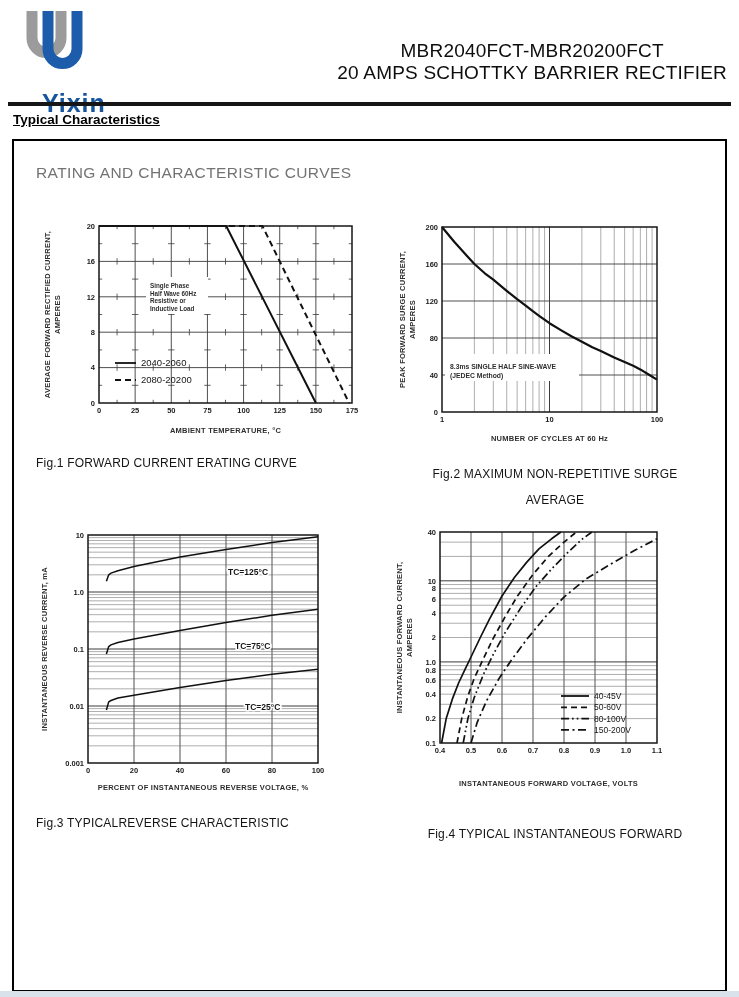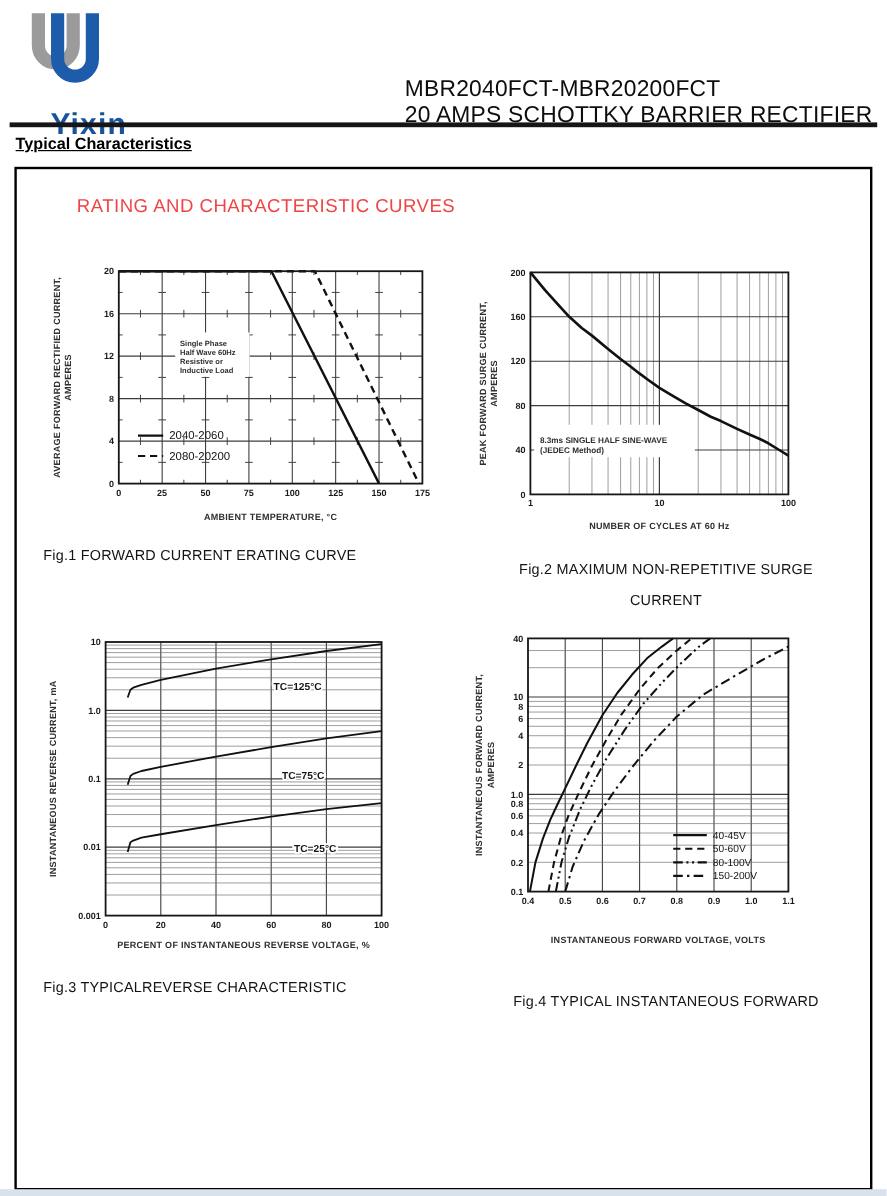--- a/index.html
+++ b/index.html
@@ -1,22 +1,22 @@
 <!DOCTYPE html>
 <html><head>
 <meta charset="utf-8">
 <style>
   html,body{margin:0;padding:0;background:#ffffff;}
   .page{position:relative;width:739px;height:997px;background:#fff;font-family:"Liberation Sans",sans-serif;overflow:hidden;}
   .abs{position:absolute;}
-  .title-block{right:12px;top:64px;text-align:left;font-size:19px;color:#0d0d0d;line-height:22px;letter-spacing:.2px;}
+  .title-block{right:12px;top:40px;text-align:center;font-size:19px;color:#0d0d0d;line-height:22px;letter-spacing:.2px;}
   .rule{left:8px;right:8px;top:102px;height:3.5px;background:#161616;}
   .section-heading{left:13px;top:112px;font-size:13.5px;font-weight:bold;color:#000;text-decoration:underline;}
   .bigbox{left:12px;top:139px;width:711px;height:849px;border:2px solid #000;}
-  .curves-heading{left:36px;top:164px;font-size:15.5px;color:#ef4444;letter-spacing:.4px;margin-left:28px;}
+  .curves-heading{left:36px;top:164px;font-size:15.5px;color:#737373;letter-spacing:.4px;}
   .caption{font-size:12px;color:#141414;letter-spacing:.2px;line-height:26px;}
   .cap-center{text-align:center;width:310px;margin-top:11px;}
   .block{display:block;}
   .logo-text{font-size:25px;font-weight:bold;letter-spacing:1px;margin-top:15px;margin-left:20px;}
   .footer-strip{left:0;right:0;top:991px;height:6px;}
   svg.chart{position:absolute;}
   svg text{font-family:"Liberation Sans",sans-serif;}
   .tick{font-size:7.5px;font-weight:700;fill:#1a1a1a;}
   .axlabel{font-size:7.5px;font-weight:700;fill:#2e2e2e;letter-spacing:.25px;}
   .ann{font-weight:700;fill:#2e2e2e;}
@@ -209,21 +209,21 @@
       <text x="45" y="31.7" text-anchor="end" class="tick">200</text>
       <text x="156.5" y="243" text-anchor="middle" class="axlabel">NUMBER OF CYCLES AT 60 Hz</text>
       <text x="12" y="121.5" text-anchor="middle" class="axlabel" transform="rotate(-90 12 121.5)">PEAK  FORWARD SURGE CURRENT,</text>
       <text x="21.5" y="121.5" text-anchor="middle" class="axlabel" transform="rotate(-90 21.5 121.5)">AMPERES</text>
       <rect x="52" y="156" width="134" height="27" fill="#fff"></rect>
       <text x="57" y="170.8" class="ann" font-size="6.8">8.3ms SINGLE HALF SINE-WAVE</text>
       <text x="57" y="179.8" class="ann" font-size="6.8">(JEDEC Method)</text>
     </svg>
   <div class="abs caption cap-center" style="left:400px;top:450px;">
     <span class="block">Fig.2 MAXIMUM NON-REPETITIVE SURGE</span>
-    <span class="block">CURRENT</span>
+    <span class="block">AVERAGE</span>
   </div>
 
   <svg class="chart" style="left:33px;top:518px;" width="335" height="292" viewBox="0 0 335 292">
       <line x1="101.00" y1="17.00" x2="101.00" y2="245.00" stroke="#3c3c3c" stroke-width="0.9"></line>
       <line x1="147.00" y1="17.00" x2="147.00" y2="245.00" stroke="#3c3c3c" stroke-width="0.9"></line>
       <line x1="193.00" y1="17.00" x2="193.00" y2="245.00" stroke="#3c3c3c" stroke-width="0.9"></line>
       <line x1="239.00" y1="17.00" x2="239.00" y2="245.00" stroke="#3c3c3c" stroke-width="0.9"></line>
       <line x1="55.00" y1="227.84" x2="285.00" y2="227.84" stroke="#6b6b6b" stroke-width="0.55"></line>
       <line x1="55.00" y1="217.80" x2="285.00" y2="217.80" stroke="#6b6b6b" stroke-width="0.55"></line>
       <line x1="55.00" y1="210.68" x2="285.00" y2="210.68" stroke="#6b6b6b" stroke-width="0.55"></line>

